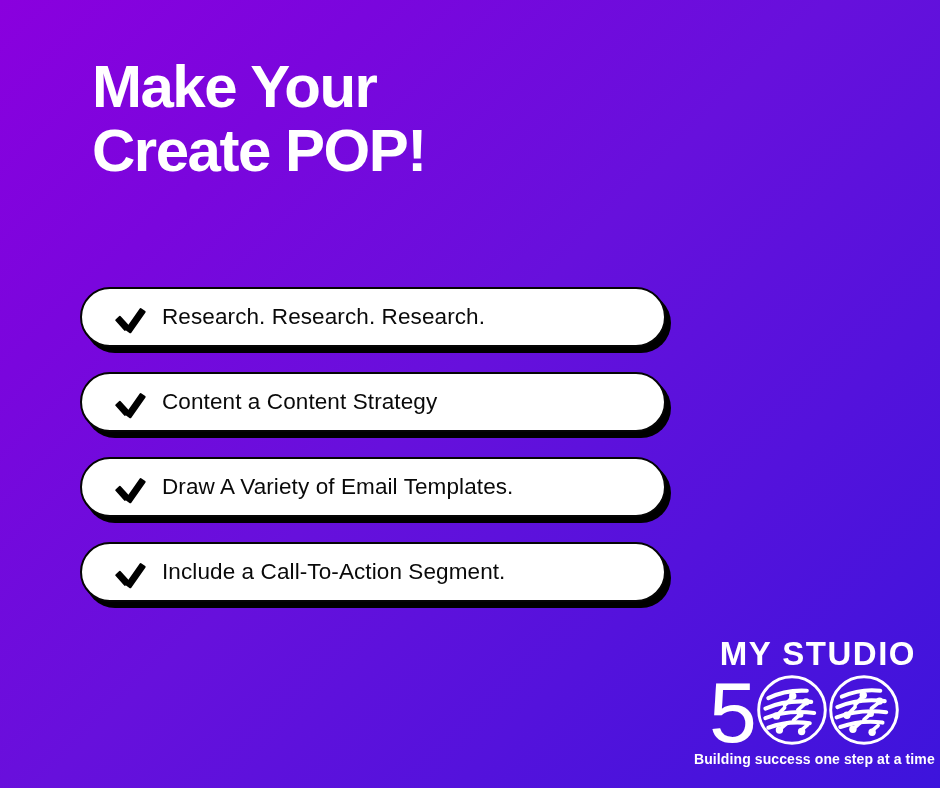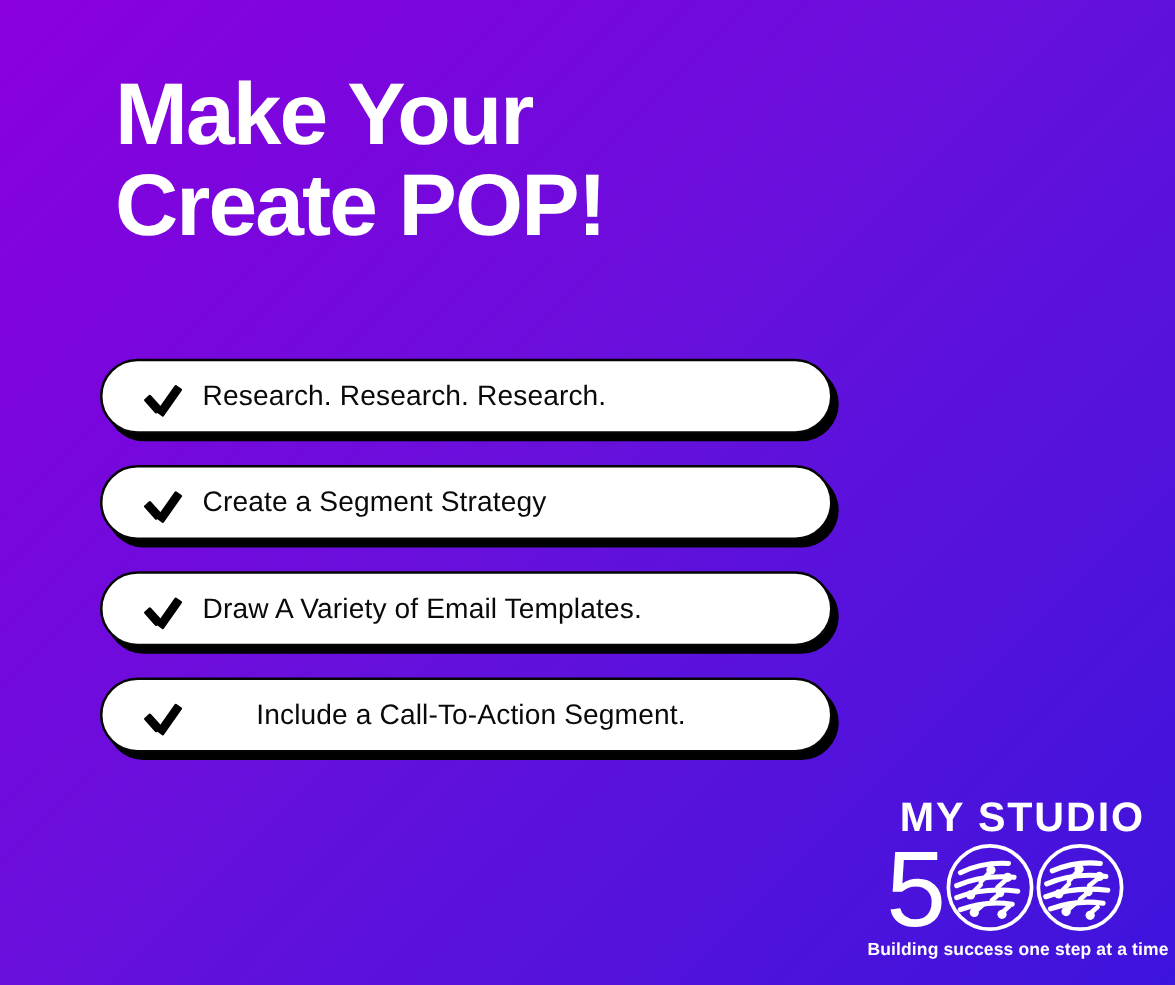--- a/index.html
+++ b/index.html
@@ -24,21 +24,21 @@
     -webkit-font-smoothing: antialiased;
   }
 
   
   .headline {
     position: absolute;
     left: 92px;
     top: 58px;
     width: 700px;
     color: #ffffff;
-    font-size: 70px;
+    font-size: 60px;
     line-height: 0.96;
     font-weight: bold;
     letter-spacing: -1.5px;
   }
   .headline .line {
     display: block;
     white-space: nowrap;
   }
   .headline .line-2 {
     margin-top: 6px;
@@ -61,21 +61,20 @@
     border: 2px solid #050505;
     border-radius: 34px;
     box-shadow: 5px 6px 0 0 #000000;
     display: flex;
     align-items: center;
     padding-left: 34px;
     text-align: right;
   }
   .pill:last-child {
     margin-bottom: 0;
-    gap: 43px;
   }
   .pill .check {
     flex: 0 0 auto;
     width: 30px;
     height: 30px;
     position: relative;
     margin-right: 16px;
     margin-top: 7px;
   }
   
@@ -166,21 +165,21 @@
 
   <div class="checklist">
 
     <div class="pill">
       <span class="check"></span>
       <span class="pill-label">Research. Research. Research.</span>
     </div>
 
     <div class="pill">
       <span class="check"></span>
-      <span class="pill-label">Create a Segment Strategy</span>
+      <span class="pill-label">Content a Content Strategy</span>
     </div>
 
     <div class="pill">
       <span class="check"></span>
       <span class="pill-label">Draw A Variety of Email Templates.</span>
     </div>
 
     <div class="pill">
       <span class="check"></span>
       <span class="pill-label">Include a Call-To-Action Segment.</span>

